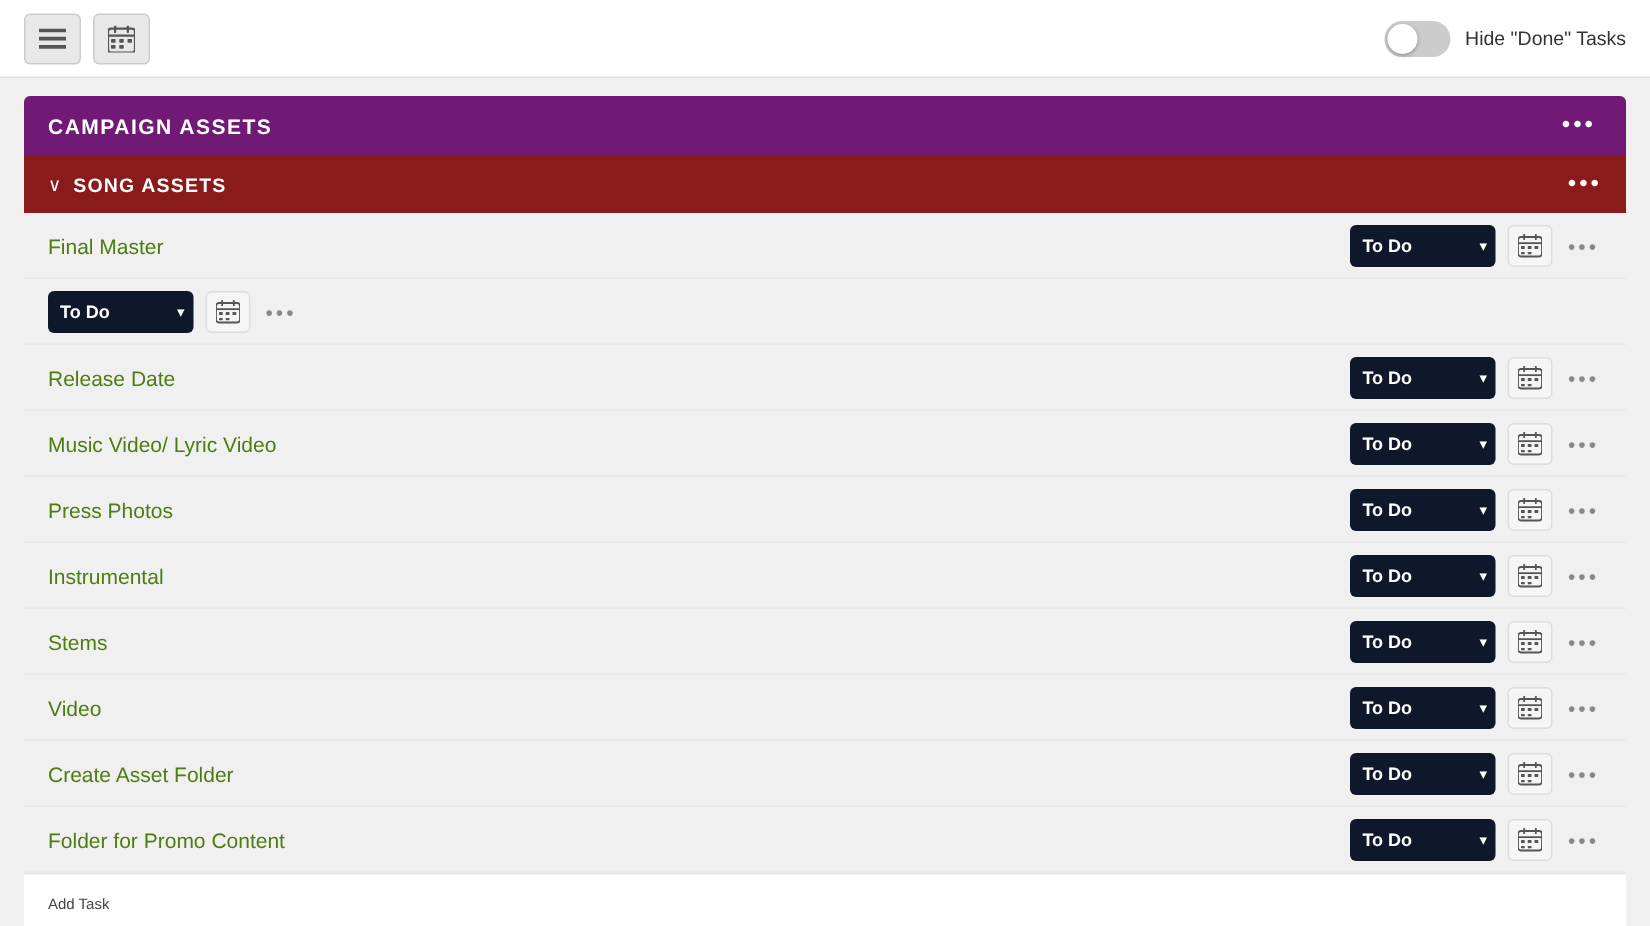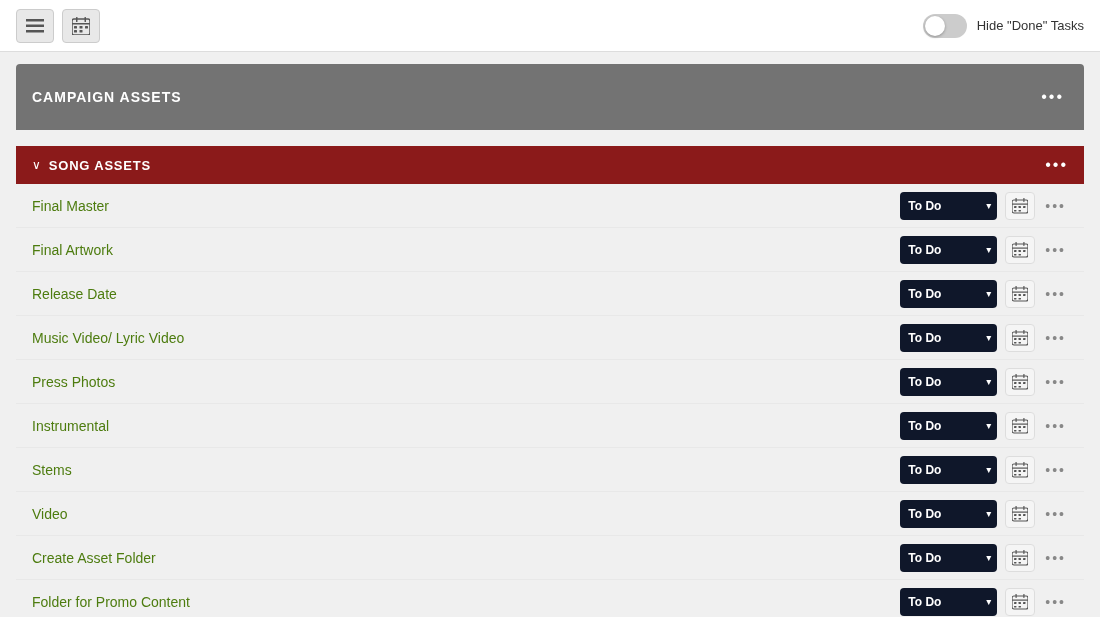--- a/index.html
+++ b/index.html
@@ -72,28 +72,28 @@
 
     
     .main-content {
       padding: 12px 16px;
       height: calc(617px - 52px);
       overflow-y: auto;
     }
 
     
     .campaign-header {
-      background: #737373;
+      background: #701a75;
       color: white;
-      padding: 24px 16px;
+      padding: 11px 16px;
       display: flex;
       align-items: center;
       justify-content: space-between;
       border-radius: 4px 4px 0 0;
-      margin-bottom: 16px;
+      margin-bottom: 0;
     }
     .campaign-title {
       font-size: 14px;
       font-weight: bold;
       letter-spacing: 1px;
       text-transform: uppercase;
     }
     .dots-btn {
       background: none;
       border: none;
@@ -283,21 +283,20 @@
       <rect x="6.5" y="8" width="2.5" height="2" rx="0.4" fill="#555"></rect>
       <rect x="11" y="8" width="2.5" height="2" rx="0.4" fill="#555"></rect>
       <rect x="2" y="12" width="2.5" height="1.5" rx="0.4" fill="#555"></rect>
       <rect x="6.5" y="12" width="2.5" height="1.5" rx="0.4" fill="#555"></rect>
     </svg>
           </button>
           <button class="more-btn">•••</button>
         </div>
       </div>
       <div class="task-row">
-        <span class="task-name">Final Artwork</span>
         <div class="task-actions">
           <div class="status-dropdown">
             <select class="status-dropdown-select"><option value="To Do">To Do</option><option value="In Progress">In Progress</option><option value="Done">Done</option></select>
             <span class="status-dropdown-arrow">▾</span>
           </div>
           <button class="calendar-btn">
             <svg width="16" height="16" viewBox="0 0 16 16">
       <rect x="0" y="2" width="16" height="13" rx="2" fill="none" stroke="#555" stroke-width="1.2"></rect>
       <rect x="0" y="5.5" width="16" height="1.2" fill="#555"></rect>
       <rect x="3.5" y="0" width="1.2" height="4" rx="0.4" fill="#555"></rect>

